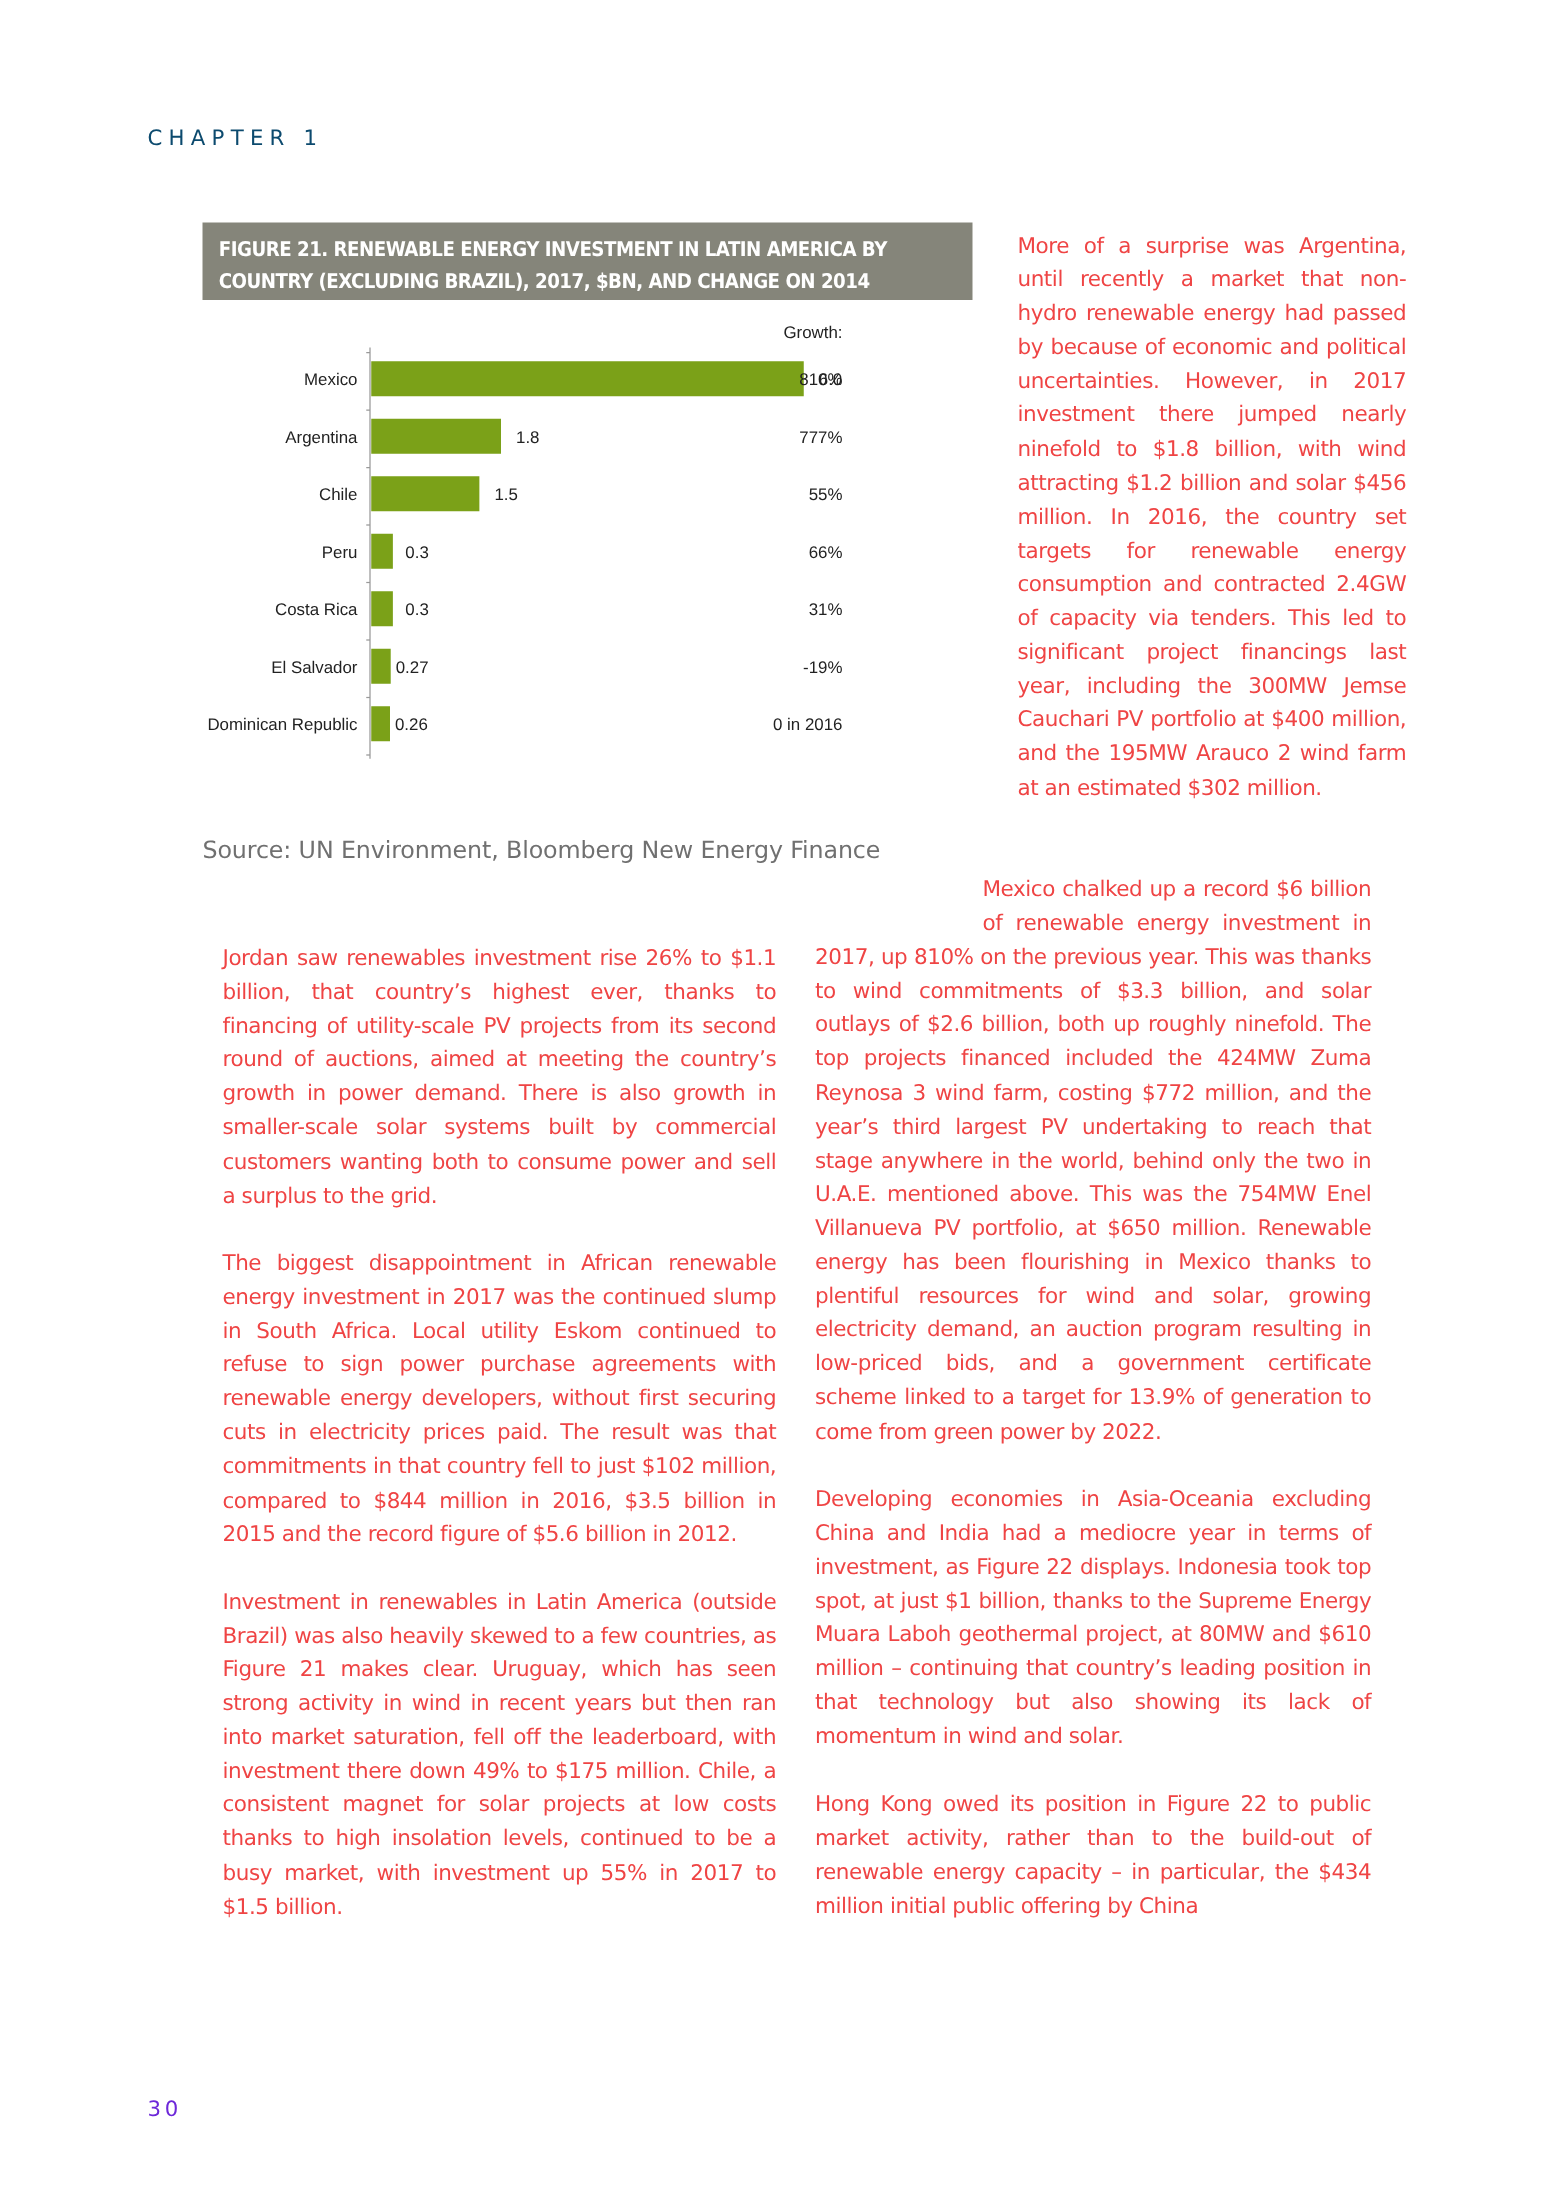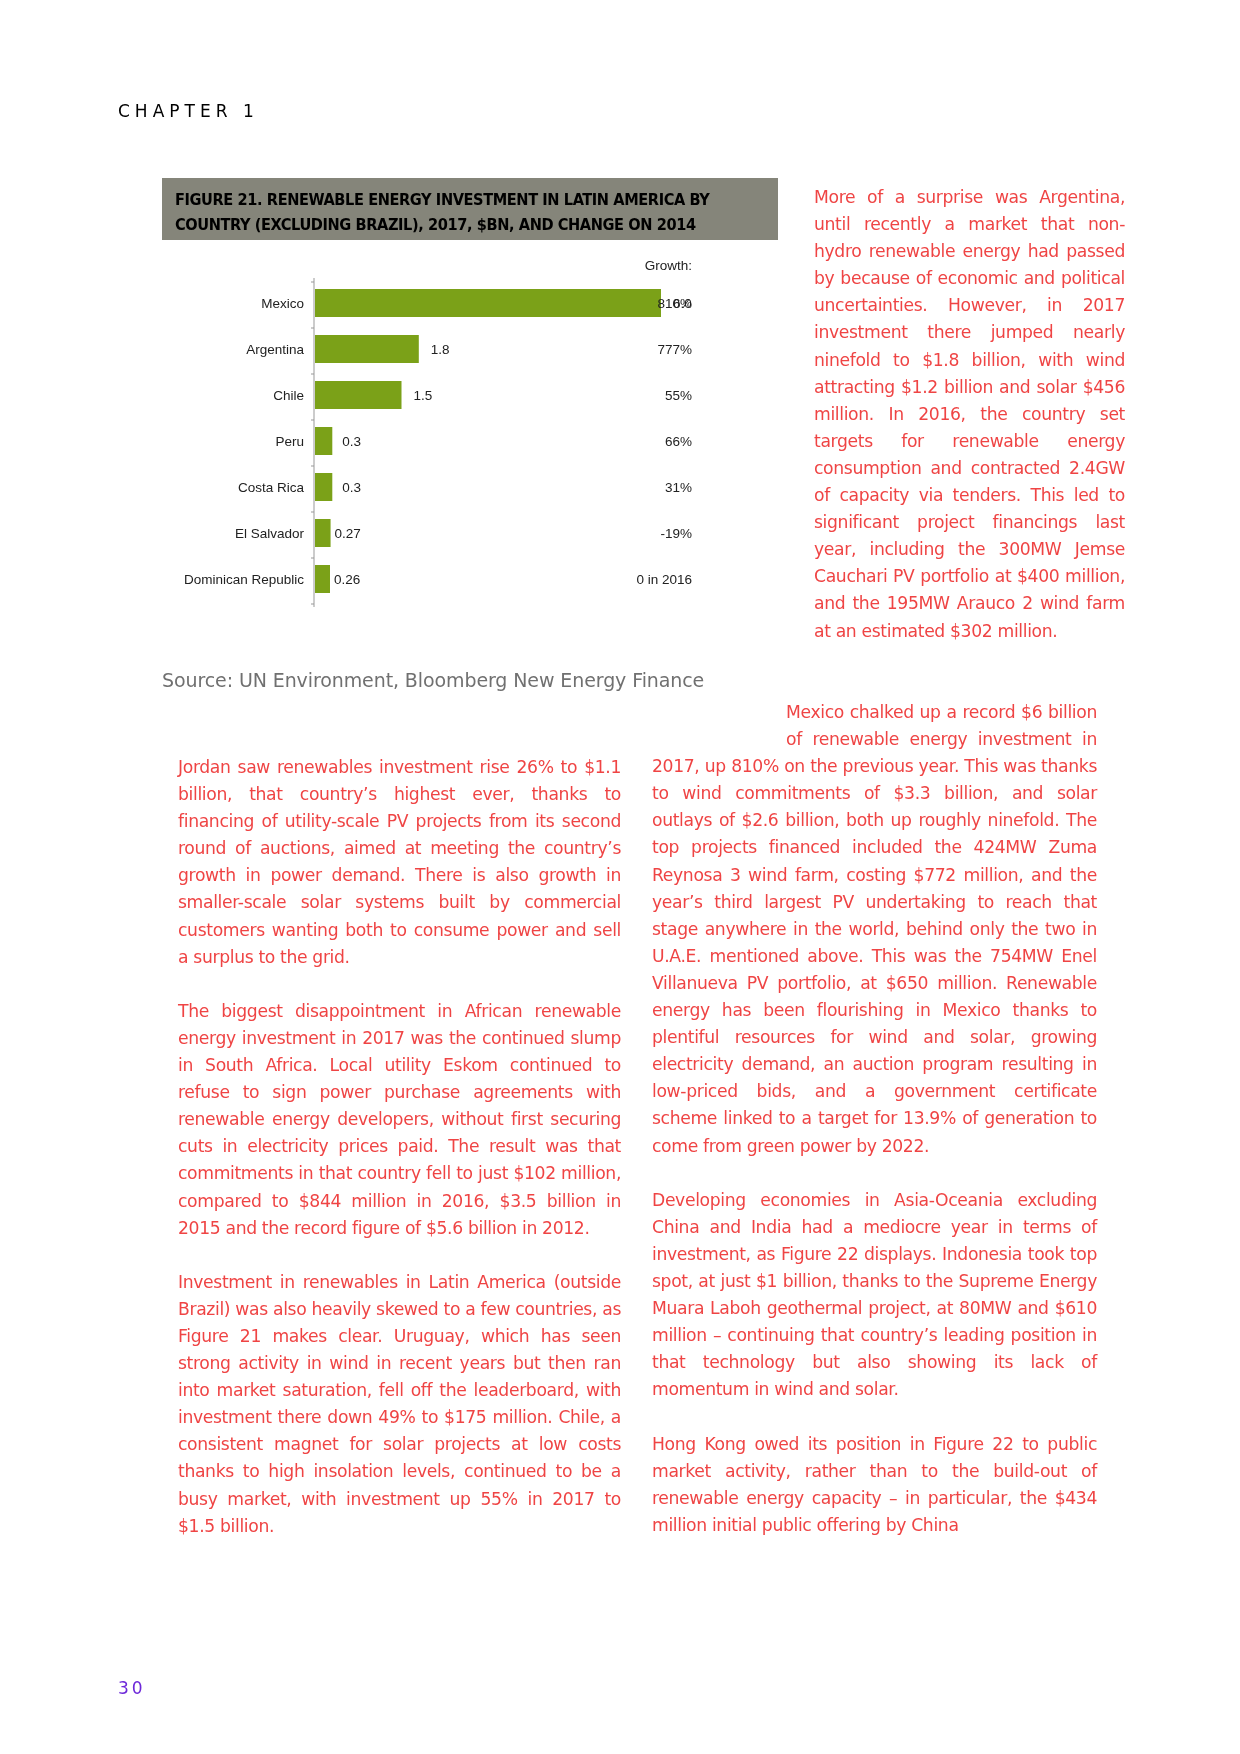--- a/index.html
+++ b/index.html
@@ -1,19 +1,19 @@
 <!DOCTYPE html>
 <html><head>
 <meta charset="utf-8">
 <style>
   html, body { margin: 0; padding: 0; background: #ffffff; }
   body { width: 1240px; height: 1754px; position: relative; font-family: "Liberation Sans", sans-serif; color: #1a1a1a; overflow: hidden; }
-  .chapter { position: absolute; left: 118px; top: 101px; font-size: 17px; letter-spacing: 5px; color: #000000; font-family: "DejaVu Sans", sans-serif; }
-  .fig-title { position: absolute; left: 162px; top: 178px; width: 616px; height: 62px; background: #85857a; color: #000000; box-sizing: border-box; padding: 9px 13px 0 13px; font-family: "DejaVu Sans Condensed", "DejaVu Sans", sans-serif; font-weight: bold; font-size: 16.2px; line-height: 25px; letter-spacing: -0.4px; }
-  .chart { position: absolute; left: 162px; top: 250px; width: 640px; height: 380px; }
+  .chapter { position: absolute; left: 118px; top: 101px; font-size: 17px; letter-spacing: 5px; color: #0c4a6e; font-family: "DejaVu Sans", sans-serif; }
+  .fig-title { position: absolute; left: 162px; top: 178px; width: 616px; height: 62px; background: #85857a; color: #ffffff; box-sizing: border-box; padding: 9px 13px 0 13px; font-family: "DejaVu Sans Condensed", "DejaVu Sans", sans-serif; font-weight: bold; font-size: 16.2px; line-height: 25px; letter-spacing: -0.4px; }
+  .chart { position: absolute; left: 144px; top: 250px; width: 640px; height: 380px; }
   .chart svg { position: absolute; left: 0; top: 0; }
   .chart text { font-family: "Liberation Sans", sans-serif; font-size: 13.5px; fill: #222; }
   .source { position: absolute; left: 162px; top: 669px; font-family: "DejaVu Sans", sans-serif; font-size: 19px; color: #707070; letter-spacing: -0.1px; }
   .body-text { font-family: "DejaVu Sans", sans-serif; font-size: 17.2px; line-height: 27.1px; color: #ef4444; text-align: justify; letter-spacing: -0.35px; word-spacing: 0px; }
   .body-text p { margin: 0 0 27.1px 0; }
   .col-right-top { position: absolute; left: 814px; top: 184px; width: 311px; }
   .col-left { position: absolute; left: 178px; top: 754px; width: 443px; }
   .col-right { position: absolute; left: 652px; top: 699px; width: 445px; }
   .col-right p.indent-block::before { content: ""; float: left; width: 134px; height: 54px; }
   .page-num { position: absolute; left: 118px; top: 1678px; font-family: "DejaVu Sans", sans-serif; font-size: 17px; letter-spacing: 3px; color: #6d28d9; }

